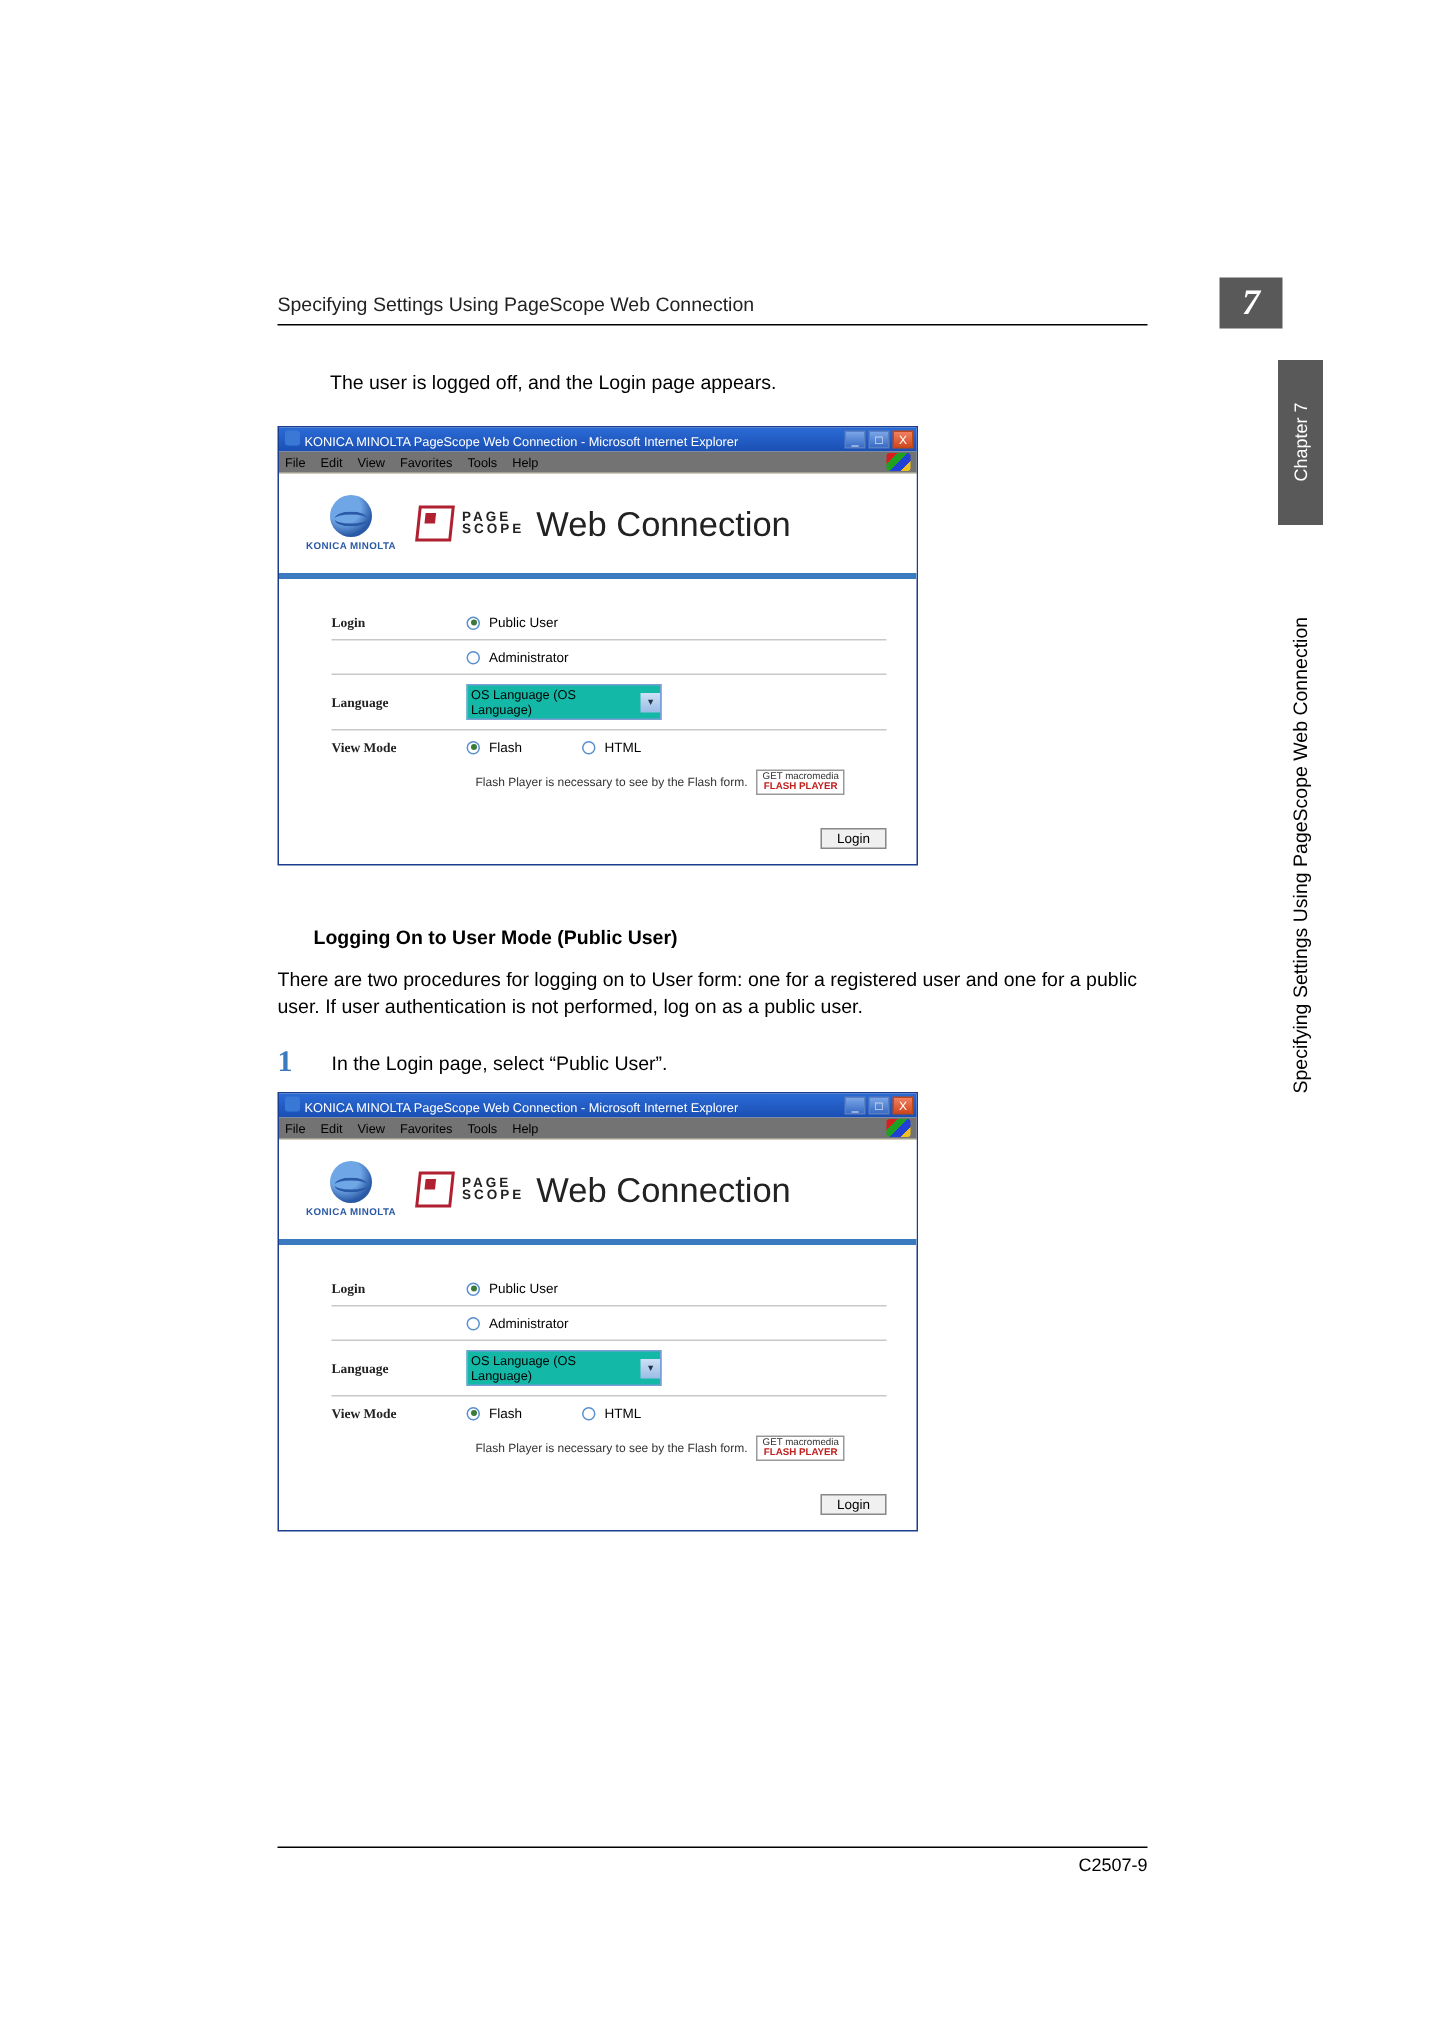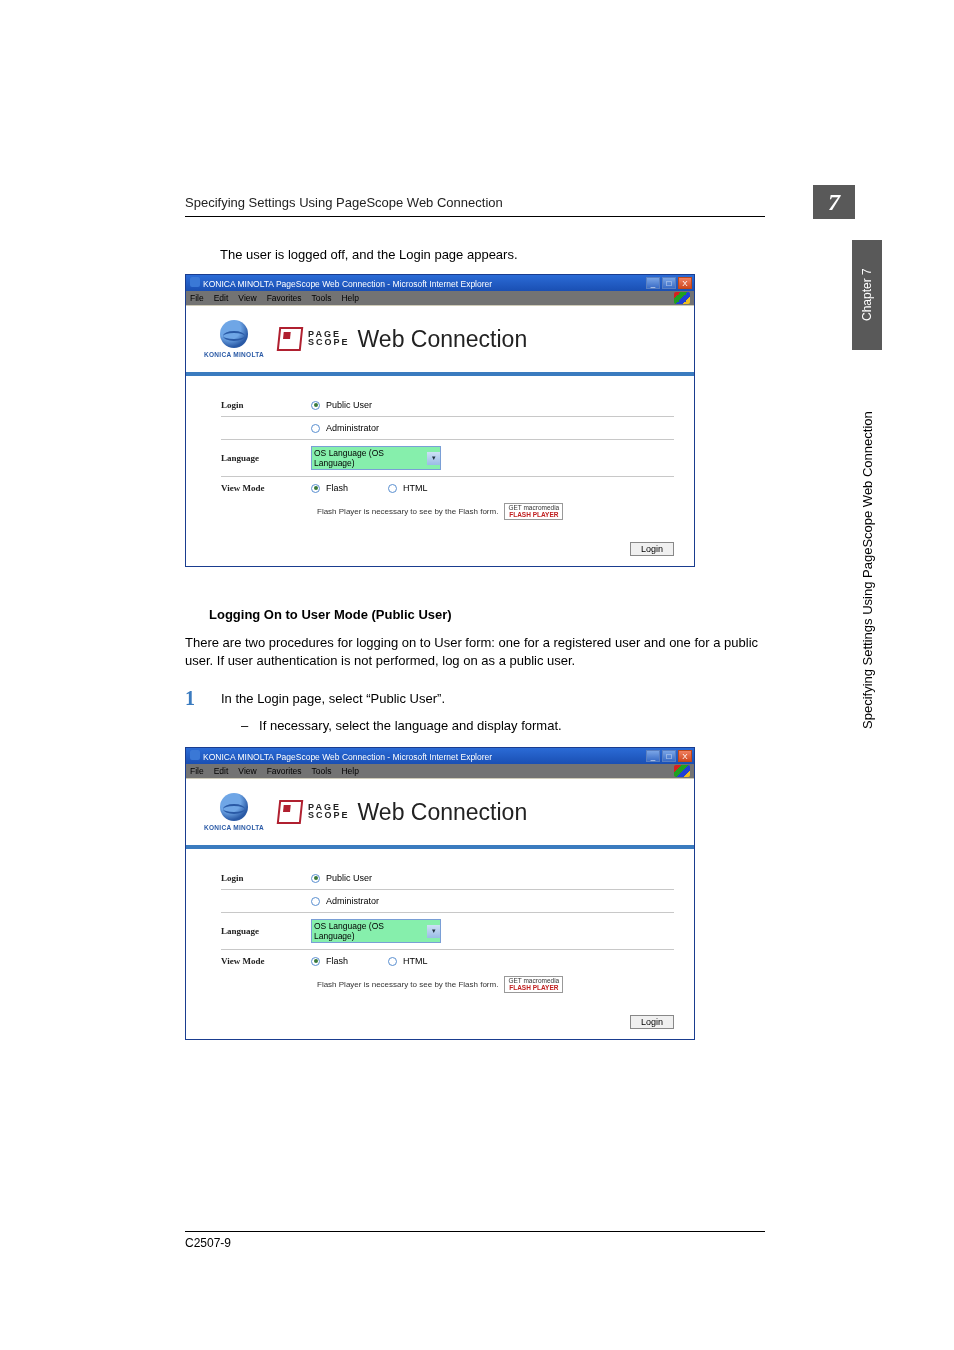--- a/index.html
+++ b/index.html
@@ -68,24 +68,24 @@
     font-size: 13px;
     writing-mode: vertical-rl;
     text-align: center;
     display: flex;
     align-items: center;
     justify-content: center;
     transform: rotate(180deg);
   }
   .intro {
     font-size: 13px;
-    margin: 0 0 12px 35px;
+    margin: 0 0 22px 35px;
   }
   .screenshot {
-    width: 510px;
+    width: 427px;
     border: 1px solid #1a3d8f;
     margin: 0 0 40px 0;
     background: #fff;
     font-size: 9px;
     position: relative;
   }
   .titlebar {
     background: linear-gradient(#2b6bd6, #1a4fb3);
     color: #fff;
     height: 16px;
@@ -207,21 +207,21 @@
     display: inline-flex;
     align-items: center;
     justify-content: center;
     background:#fff;
   }
   .radio.checked::after {
     content:""; width:4px; height:4px; border-radius:50%; background:#3a7a3a;
   }
   .select {
     border: 1px solid #7a9fd6;
-    background: #86efac;
+    background: #14b8a6;
     font-size: 8.5px;
     padding: 1px 2px;
     width: 130px;
     display: inline-flex;
     justify-content: space-between;
     align-items: center;
   }
   .select .dd {
     width: 13px; height: 13px;
     background: linear-gradient(#cde0f6,#9abce6);
@@ -288,21 +288,21 @@
   }
   .footer {
     position:absolute;
     left:185px;
     bottom: 100px;
     width:580px;
     border-top:1px solid #000;
     padding-top:4px;
     font-size:12px;
     display:flex;
-    justify-content:flex-start;
+    justify-content:flex-end;
   }
 </style>
 </head>
 <body>
 
 <div class="side-tab">Chapter 7</div>
 <div class="side-label">Specifying Settings Using PageScope Web Connection</div>
 
 <div class="page">
 
@@ -396,23 +396,20 @@
     </div>
   </div>
 
   <h3 class="h3">Logging On to User Mode (Public User)</h3>
   <p class="para">There are two procedures for logging on to User form: one for a registered user and one for a public user. If user authentication is not performed, log on as a public user.</p>
 
   <div class="step">
     <span class="step-num">1</span>
     <span class="step-text">In the Login page, select “Public User”.</span>
   </div>
-  <p class="substep">
-    <span>–</span>&nbsp;&nbsp;&nbsp;<span>If necessary, select the language and display format.</span>
-  </p>
 
   <div class="screenshot">
     <div class="titlebar">
       <span><span class="ie-icon"></span><span>KONICA MINOLTA PageScope Web Connection - Microsoft Internet Explorer</span></span>
       <span class="win-btns">
         <span class="win-btn">_</span>
         <span class="win-btn">□</span>
         <span class="win-btn close">X</span>
       </span>
     </div>

